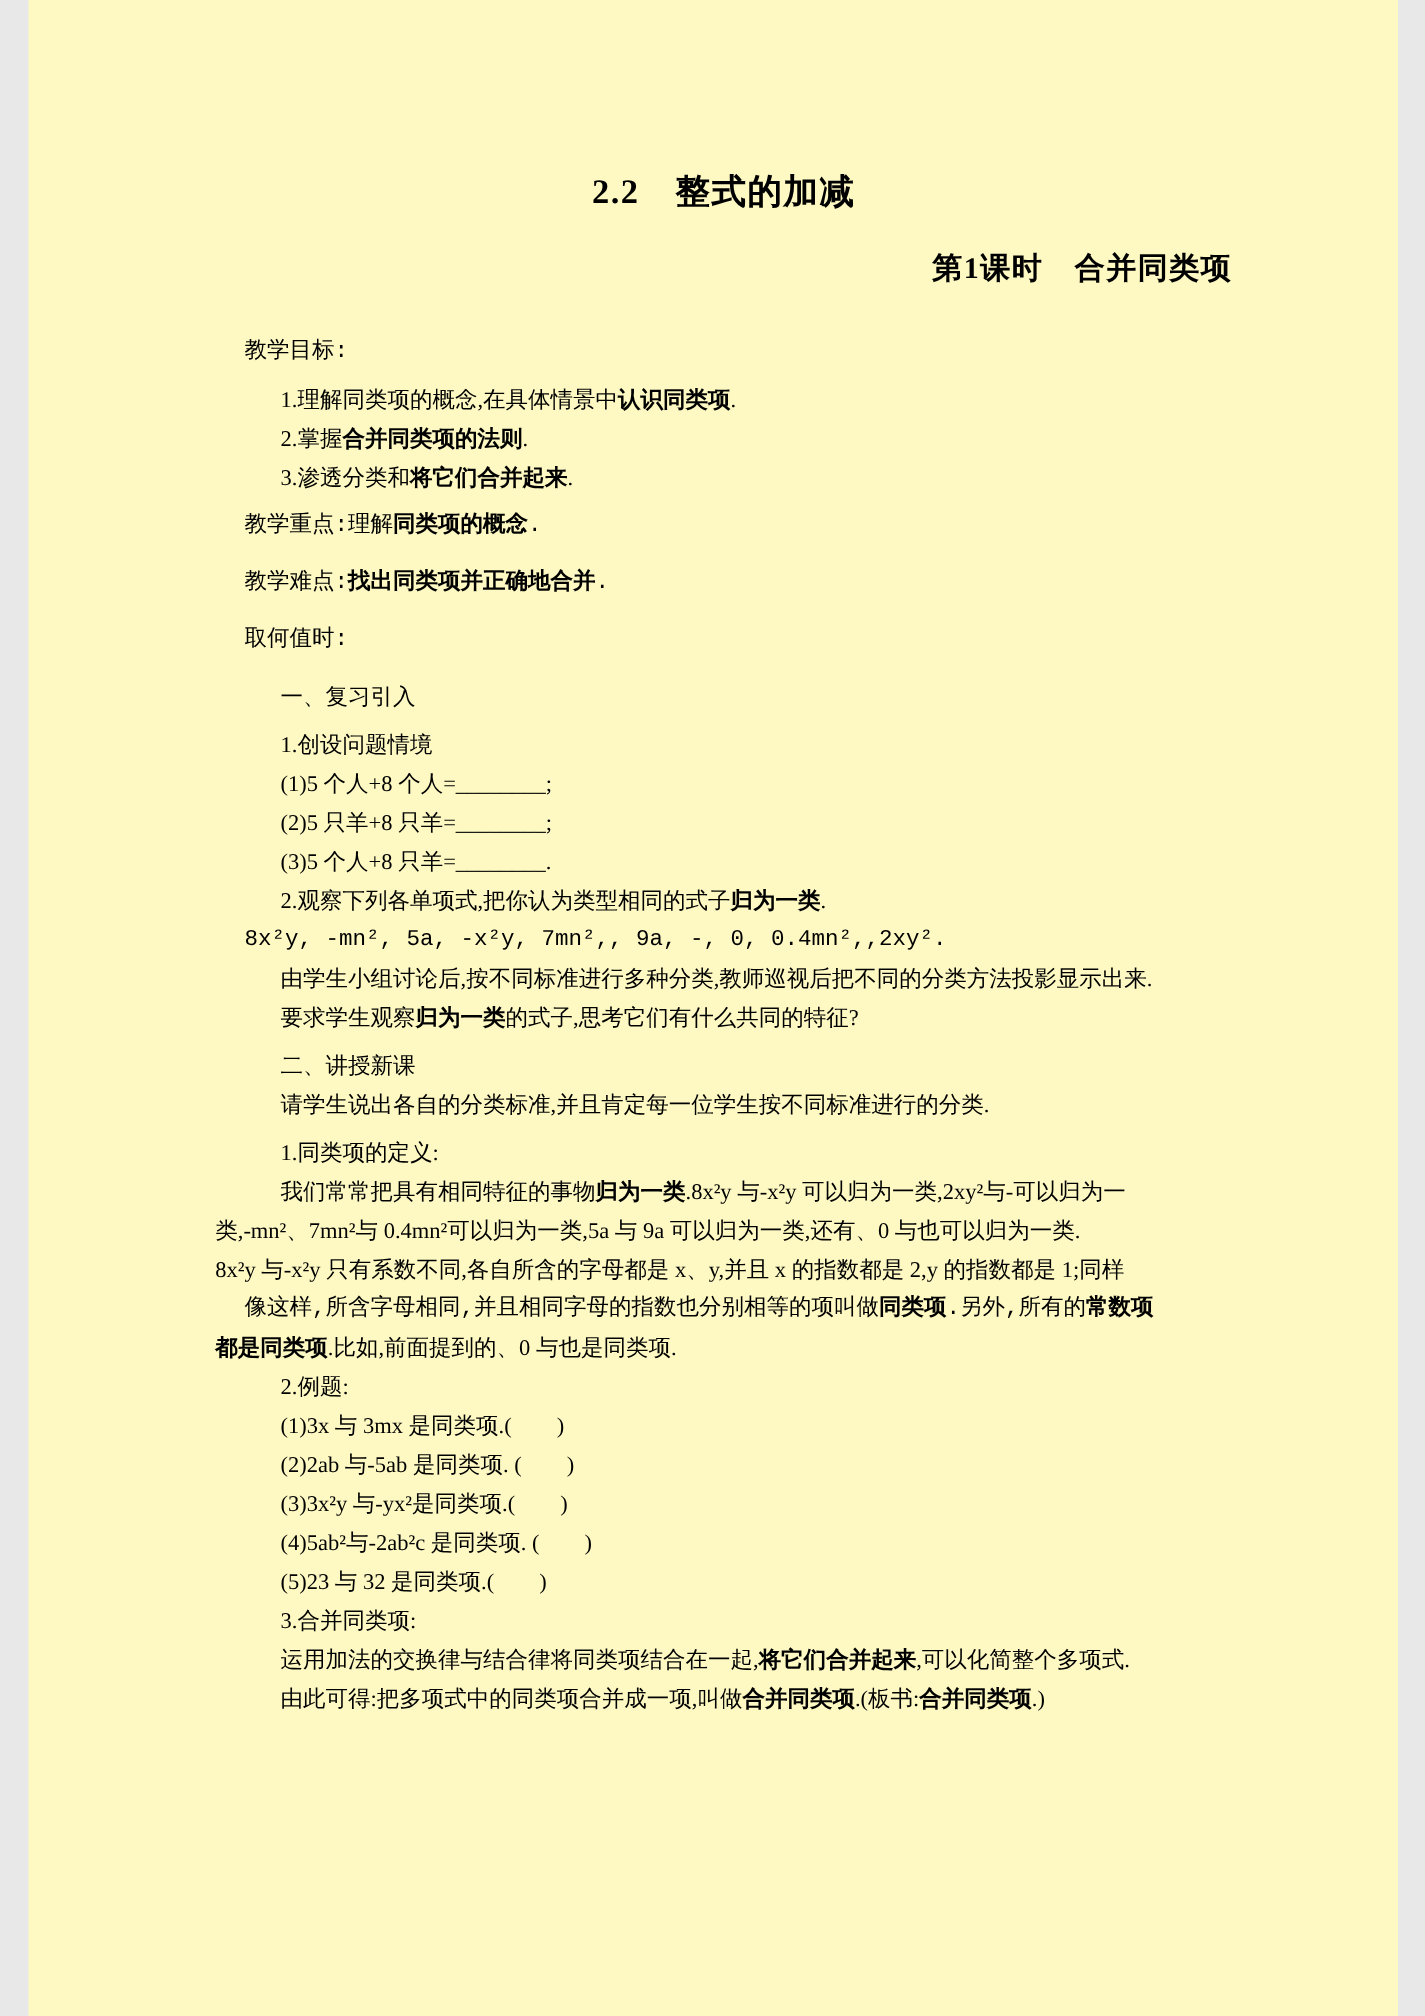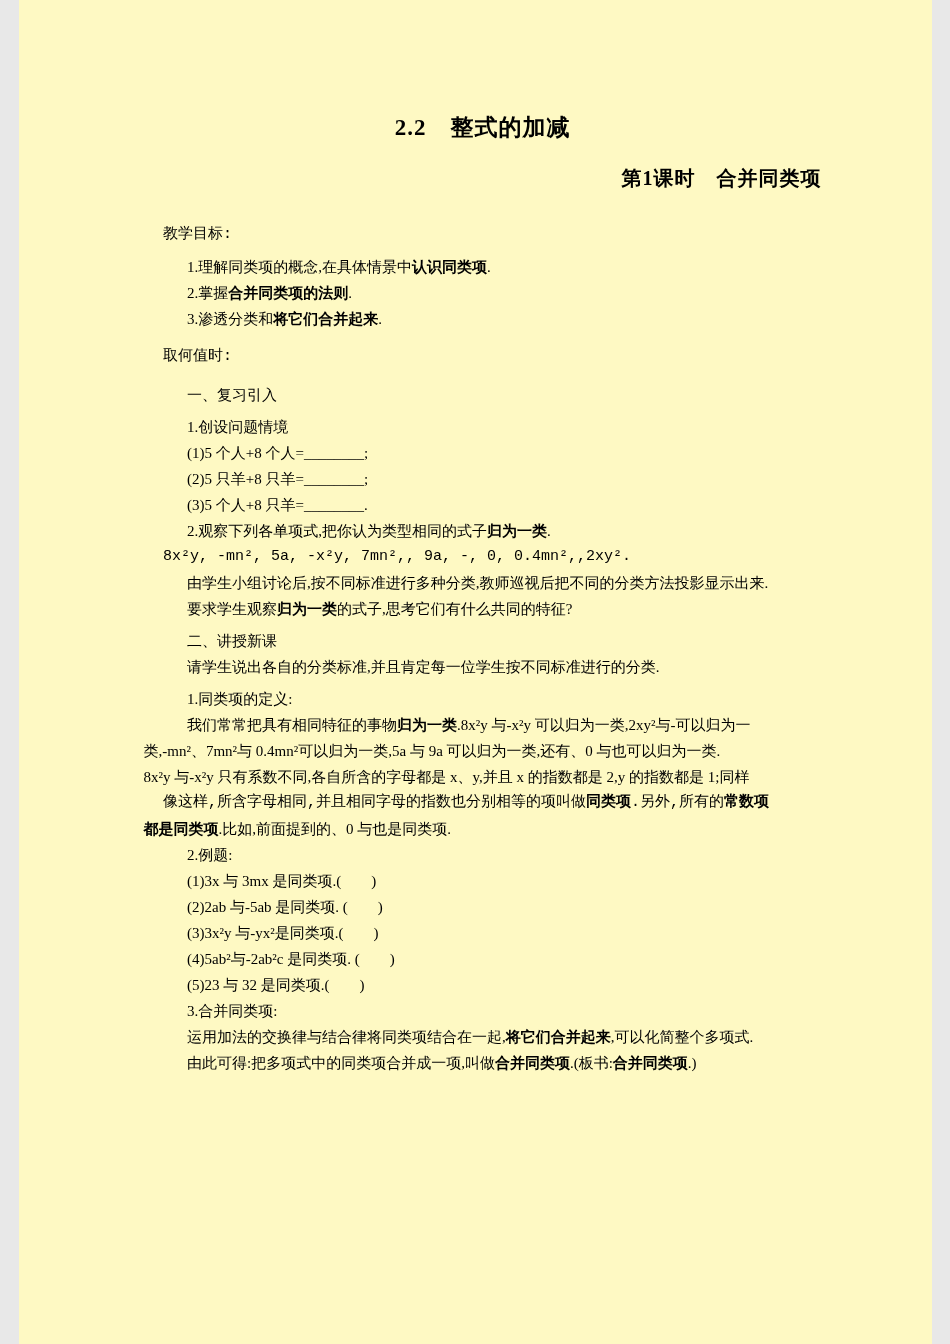--- a/index.html
+++ b/index.html
@@ -34,20 +34,22 @@
 <body>
 
 <div class="page">
   <h1 class="doc-title">2.2　整式的加减</h1>
   <h2 class="doc-subtitle">第1课时　合并同类项</h2>
   <div id="doc-body">
       <div class="para i1"><span>教学目标:</span></div>
       <div class="para i2 gap-sm"><span>1.理解同类项的概念,在具体情景中</span><span class="b">认识同类项</span><span>.</span></div>
       <div class="para i2"><span>2.掌握</span><span class="b">合并同类项的法则</span><span>.</span></div>
       <div class="para i2"><span>3.渗透分类和</span><span class="b">将它们合并起来</span><span>.</span></div>
+      <div class="para i1 gap-sm"><span>教学重点:理解</span><span class="b">同类项的概念</span><span>.</span></div>
+      <div class="para i1 gap"><span>教学难点:</span><span class="b">找出同类项并正确地合并</span><span>.</span></div>
       <div class="para i1 gap"><span>取何值时:</span></div>
       <div class="para i2 gap"><span>一、复习引入</span></div>
       <div class="para i2 gap-sm"><span>1.创设问题情境</span></div>
       <div class="para i2"><span>(1)5 个人+8 个人=________;</span></div>
       <div class="para i2"><span>(2)5 只羊+8 只羊=________;</span></div>
       <div class="para i2"><span>(3)5 个人+8 只羊=________.</span></div>
       <div class="para i2"><span>2.观察下列各单项式,把你认为类型相同的式子</span><span class="b">归为一类</span><span>.</span></div>
       <div class="para i1"><span>8x²y, -mn², 5a, -x²y, 7mn²,, 9a, -, 0, 0.4mn²,,2xy².</span></div>
       <div class="para i2"><span>由学生小组讨论后,按不同标准进行多种分类,教师巡视后把不同的分类方法投影显示出来.</span></div>
       <div class="para i2"><span>要求学生观察</span><span class="b">归为一类</span><span>的式子,思考它们有什么共同的特征?</span></div>

